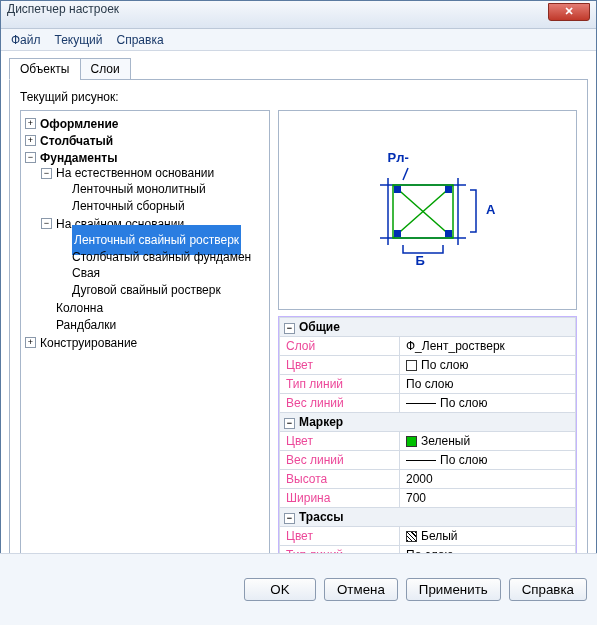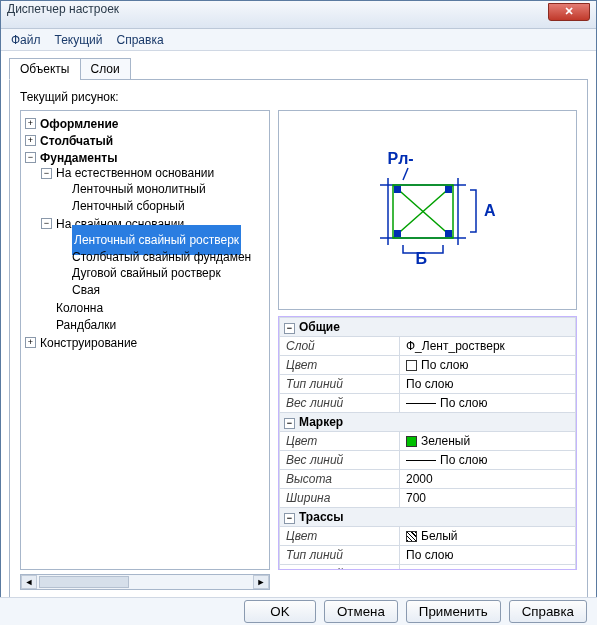--- a/index.html
+++ b/index.html
@@ -111,51 +111,51 @@
     border: 1px solid #c4b5fd; height: 254px;
     overflow: hidden;
   }
   .propgrid table { width: 100%; border-collapse: collapse; }
   .propgrid td {
     border: 1px solid #d4dbe5;
     padding: 2px 6px;
     height: 18px;
     font-size: 12px;
   }
-  .propgrid td.key { width: 120px; color:#404040;font-style:italic; }
+  .propgrid td.key { width: 120px; color:#ec4899; }
   .propgrid tr.group td {
     background: #eef2f7; font-weight: bold;
     padding-left: 4px;
   }
   .propgrid .gexp {
     display:inline-block; width:11px; height:11px; border:1px solid #8a98aa;
     text-align:center; line-height:9px; font-size:9px; margin-right:4px; background:#fff;
   }
   .swatch {
     display:inline-block; width:11px; height:11px; border:1px solid #333;
     vertical-align:middle; margin-right:4px;
   }
   .linesample { display:inline-block; width:30px; border-top:1px solid #000; vertical-align:middle; margin-right:4px; }
   .hatch { background: repeating-linear-gradient(45deg,#000 0,#000 1px,#fff 1px,#fff 3px); }
   .footer {
     display:flex; justify-content:flex-end; gap:8px;
-    padding: 2px 10px;
+    padding: 24px 10px;
     background:#f2f6fb;
     border-top:1px solid #d0d8e4;
     position:absolute; bottom:0; left:0; right:0;
   }
   .btn {
     min-width: 72px; padding: 3px 12px;
     background: linear-gradient(to bottom,#fdfdfd,#e7edf5);
     border:1px solid #8a9ab0; border-radius:3px;
     cursor:default;
   }
   
   .diag { position:relative; width:140px; height:120px; }
-  .diag .lbl { position:absolute; color:#002db3; font-weight:bold; font-size:16px; }
+  .diag .lbl { position:absolute; color:#002db3; font-weight:bold; font-size:13px; }
 </style>
 </head>
 <body>
 
 <div class="titlebar">
   <span class="titlebar-title">Диспетчер настроек</span>
   <div class="close-btn">✕</div>
 </div>
 
 <div class="menubar">
@@ -183,22 +183,22 @@
                 <li><span class="exp">−</span><span class="lbl">На естественном основании</span>
                   <ul>
                     <li><span class="noexp"></span><span class="lbl">Ленточный монолитный</span></li>
                     <li><span class="noexp"></span><span class="lbl">Ленточный сборный</span></li>
                   </ul>
                 </li>
                 <li><span class="exp">−</span><span class="lbl">На свайном основании</span>
                   <ul>
                     <li><span class="noexp"></span><span class="lbl sel">Ленточный свайный ростверк</span></li>
                     <li><span class="noexp"></span><span class="lbl">Столбчатый свайный фундамен</span></li>
+                    <li><span class="noexp"></span><span class="lbl">Свая</span></li>
                     <li><span class="noexp"></span><span class="lbl">Дуговой свайный ростверк</span></li>
-                    <li><span class="noexp"></span><span class="lbl">Свая</span></li>
                   </ul>
                 </li>
                 <li><span class="noexp"></span><span class="lbl">Колонна</span></li>
                 <li><span class="noexp"></span><span class="lbl">Рандбалки</span></li>
               </ul>
             </li>
             <li><span class="exp">+</span><span class="lbl">Конструирование</span></li>
           </ul>
         </div>
         <div class="hscroll">

